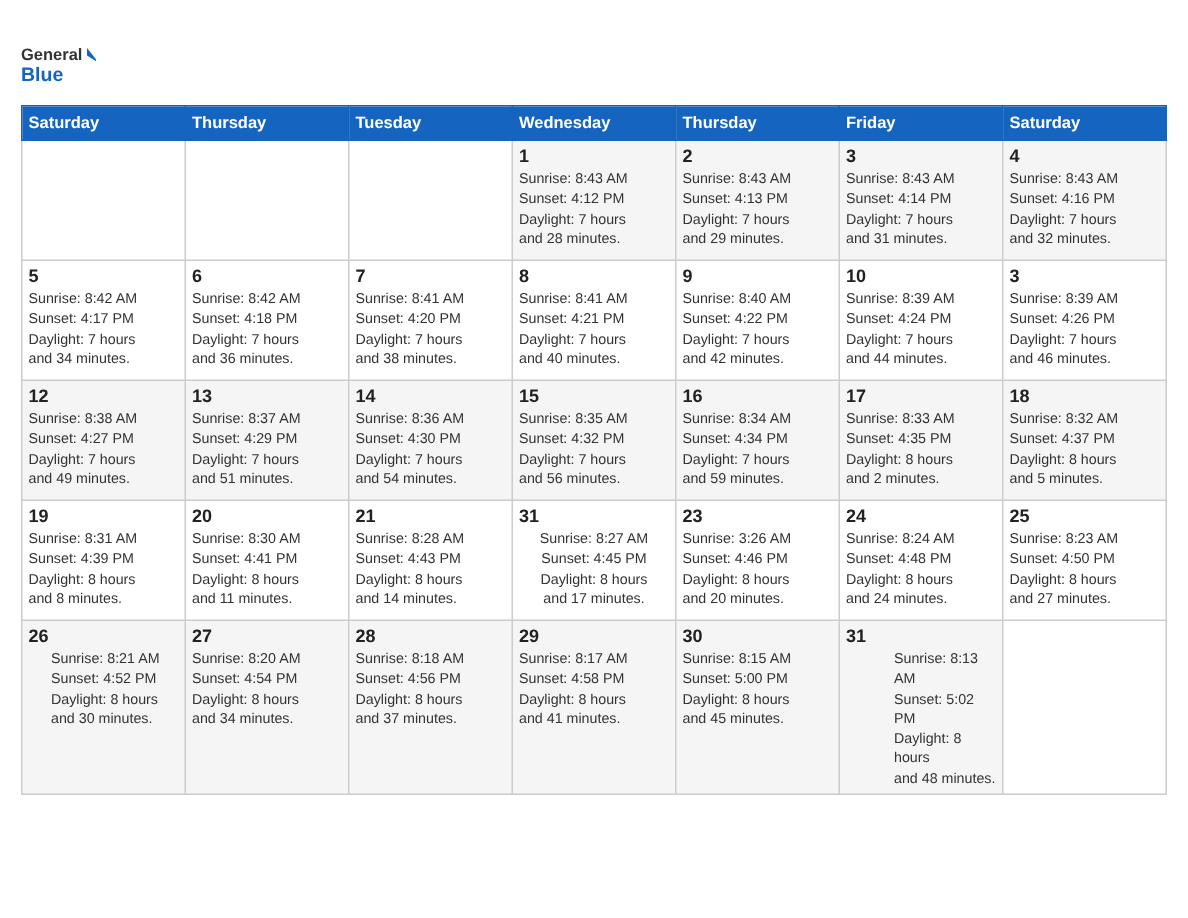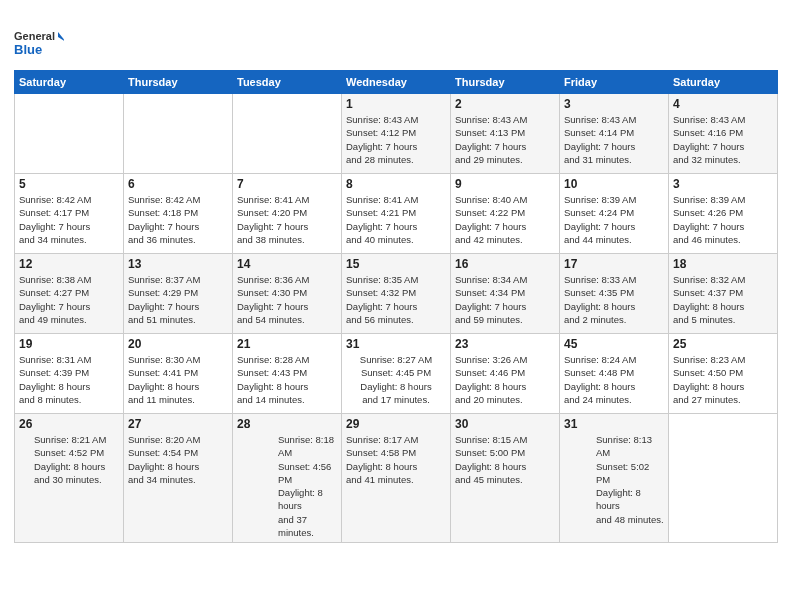--- a/index.html
+++ b/index.html
@@ -275,21 +275,21 @@
 and 17 minutes.</div>
           </td>
           <td>
             <span class="day-number">23</span>
             <div class="day-info" style="white-space: pre-line;">Sunrise: 3:26 AM
 Sunset: 4:46 PM
 Daylight: 8 hours
 and 20 minutes.</div>
           </td>
           <td>
-            <span class="day-number">45</span>
+            <span class="day-number">24</span>
             <div class="day-info" style="white-space: pre-line;">Sunrise: 8:24 AM
 Sunset: 4:48 PM
 Daylight: 8 hours
 and 24 minutes.</div>
           </td>
           <td>
             <span class="day-number">25</span>
             <div class="day-info" style="white-space: pre-line;">Sunrise: 8:23 AM
 Sunset: 4:50 PM
 Daylight: 8 hours
@@ -306,21 +306,21 @@
           </td>
           <td>
             <span class="day-number">27</span>
             <div class="day-info" style="white-space: pre-line;">Sunrise: 8:20 AM
 Sunset: 4:54 PM
 Daylight: 8 hours
 and 34 minutes.</div>
           </td>
           <td>
             <span class="day-number">28</span>
-            <div class="day-info" style="white-space: pre-line; margin-left: 41px;">Sunrise: 8:18 AM
+            <div class="day-info" style="white-space: pre-line;">Sunrise: 8:18 AM
 Sunset: 4:56 PM
 Daylight: 8 hours
 and 37 minutes.</div>
           </td>
           <td>
             <span class="day-number">29</span>
             <div class="day-info" style="white-space: pre-line;">Sunrise: 8:17 AM
 Sunset: 4:58 PM
 Daylight: 8 hours
 and 41 minutes.</div>

